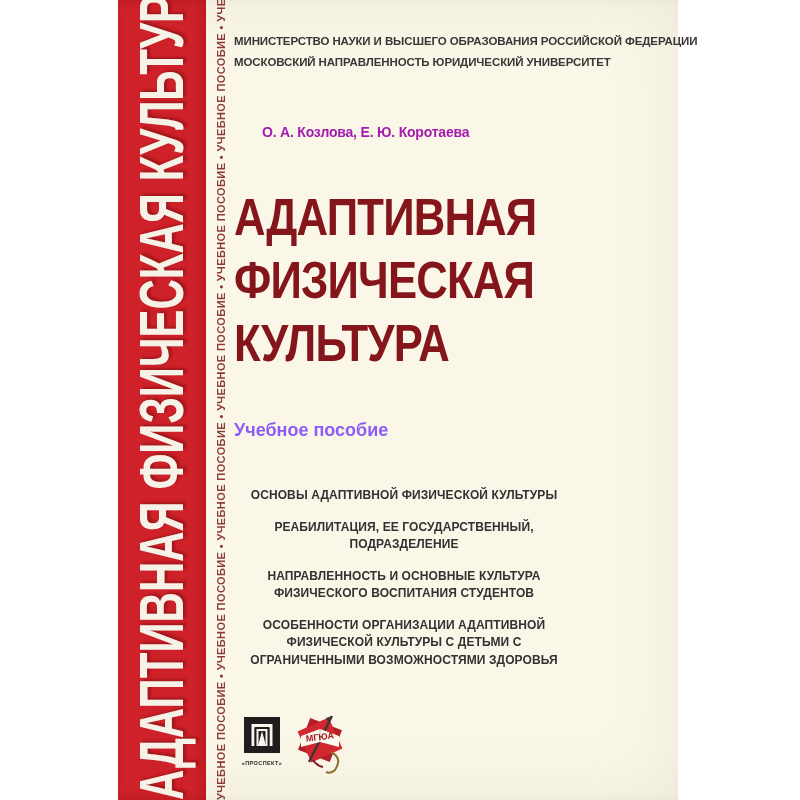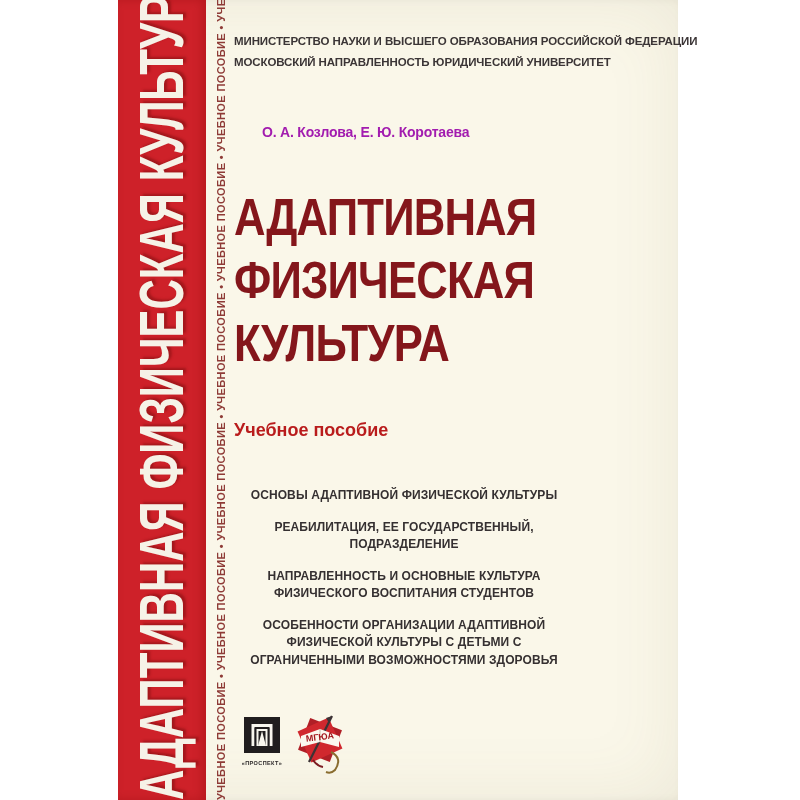--- a/index.html
+++ b/index.html
@@ -49,21 +49,21 @@
   }
 
   .title{
     position:absolute;left:0;top:186px;color:#84161b;
     font-size:52px;font-weight:bold;line-height:63px;letter-spacing:-1px;
     transform:scaleX(0.84);transform-origin:left top;white-space:nowrap;
   }
 
   .subtitle{
     position:absolute;left:0;top:420px;
-    font-size:18px;font-weight:bold;color:#b91c1c;
+    font-size:18px;font-weight:bold;color:#8b5cf6;
   }
 
   .topics{position:absolute;left:0;top:487px;width:340px;color:#353031;}
   .topic{
     font-size:12px;font-weight:bold;line-height:17.5px;margin-bottom:14px;
     letter-spacing:0.1px;
     text-align:center;
   }
 
   

